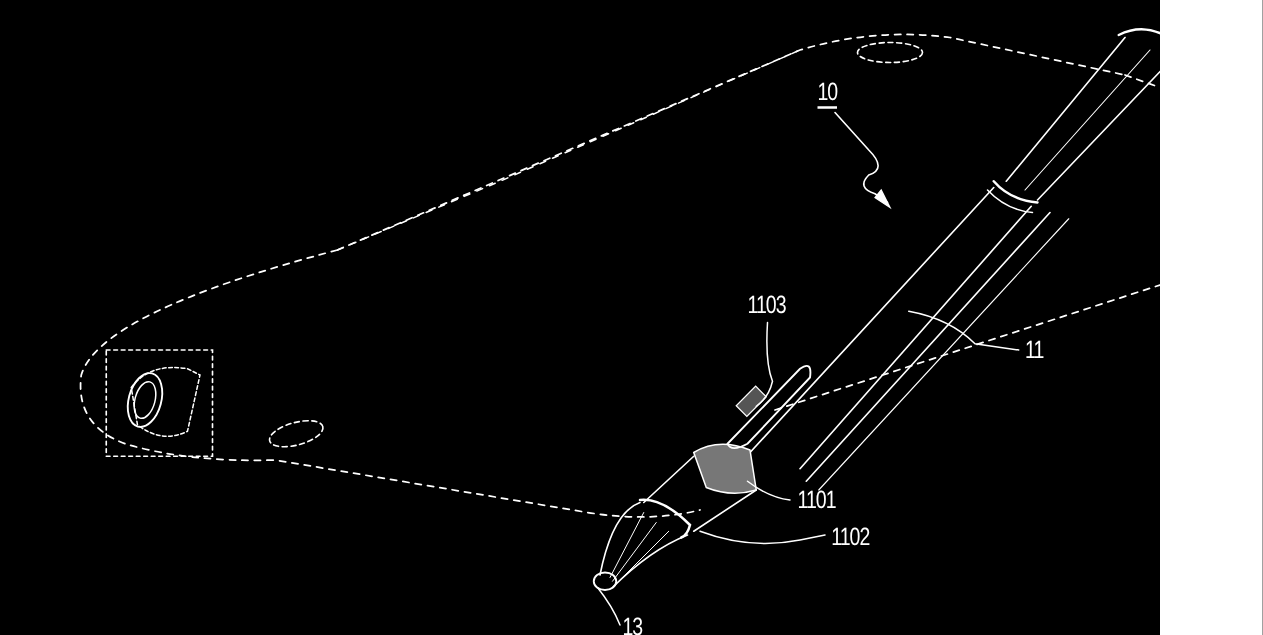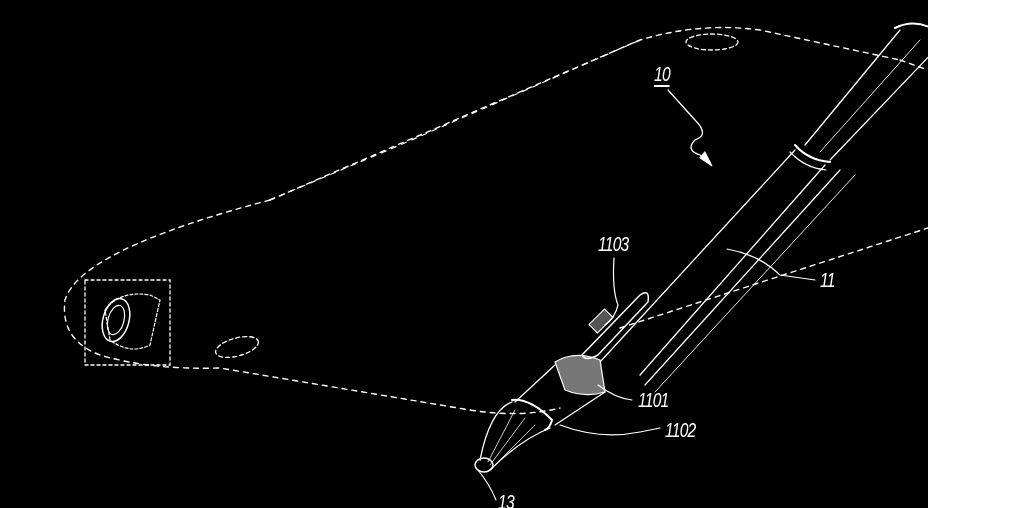--- a/index.html
+++ b/index.html
@@ -4,21 +4,21 @@
   <style>
     html, body { margin: 0; padding: 0; }
     body {
       width: 1010px; height: 508px; overflow: hidden;
       background: #ffffff;
       font-family: "Liberation Sans", sans-serif;
     }
     #stage { position: relative; width: 1010px; height: 508px; }
     #drawing-panel {
       position: absolute; left: 0; top: 0; width: 928px; height: 508px;
-      background: #000000; overflow: hidden; font-style: italic;
+      background: #000000; overflow: hidden;
     }
     #margin-strip {
       position: absolute; left: 928px; top: 0; width: 82px; height: 508px;
       background: #ffffff;
     }
     svg { position: absolute; left: 0; top: 0; }
     .ref-label {
       position: absolute; color: #ffffff;
       font-family: "Liberation Sans Narrow", "Liberation Sans", sans-serif;
       font-size: 20px; letter-spacing: -1px; line-height: 1;

